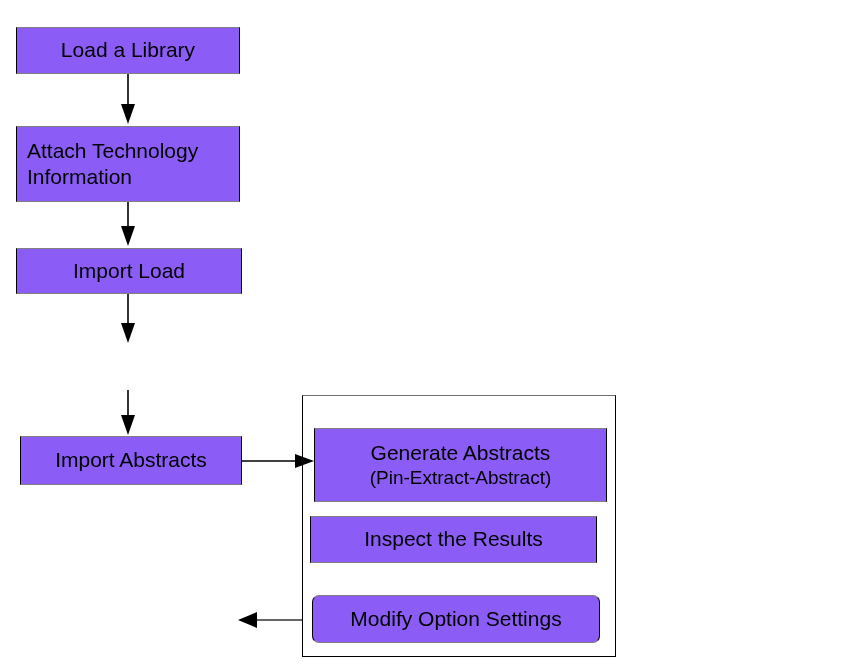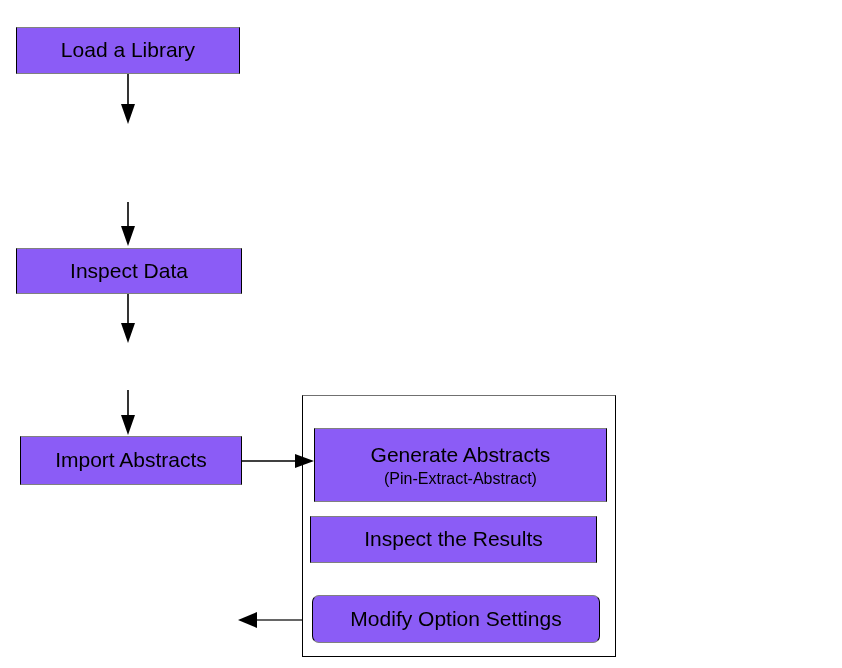--- a/index.html
+++ b/index.html
@@ -36,21 +36,21 @@
   .node .label {
     display: block;
     white-space: pre-line;
   }
   .node.center { align-items: center; text-align: center; }
   .node.center .label { text-align: center; }
   .node.left { align-items: flex-start; text-align: left; }
   .node.left .label { padding-left: 10px; text-align: left; }
   .node .sublabel {
     display: block;
-    font-size: 16px;
+    font-size: 19px;
     line-height: 1.2;
     text-align: center;
     margin-top: 1px;
   }
   .group-container {
     position: absolute;
     box-sizing: border-box;
     background: transparent;
     border: 1px solid #000000;
     border-top-color: #707070;
@@ -109,23 +109,27 @@
     <g>
       <line x1="303" y1="620" x2="257" y2="620" stroke="#666666" stroke-width="1.8"></line>
       <path d="M 257 612 L 257 628 L 238 620 Z" fill="#000000"></path>
     </g>
   </svg>
 
   <div class="node center" style="left:16px; top:27px; width:224px; height:47px;">
     <span class="label">Load a Library</span>
   </div>
 
+  <div class="node left" style="left:16px; top:126px; width:224px; height:76px;">
+    <span class="label">Attach Technology
+Information</span>
+  </div>
 
   <div class="node center" style="left:16px; top:248px; width:226px; height:46px;">
-    <span class="label">Inspect Data</span>
+    <span class="label">Import Load</span>
   </div>
 
 
   <div class="node center" style="left:20px; top:436px; width:222px; height:49px;">
     <span class="label">Import Abstracts</span>
   </div>
 
 
   <div class="group-container" style="left:302px; top:395px; width:314px; height:262px;"></div>
 

